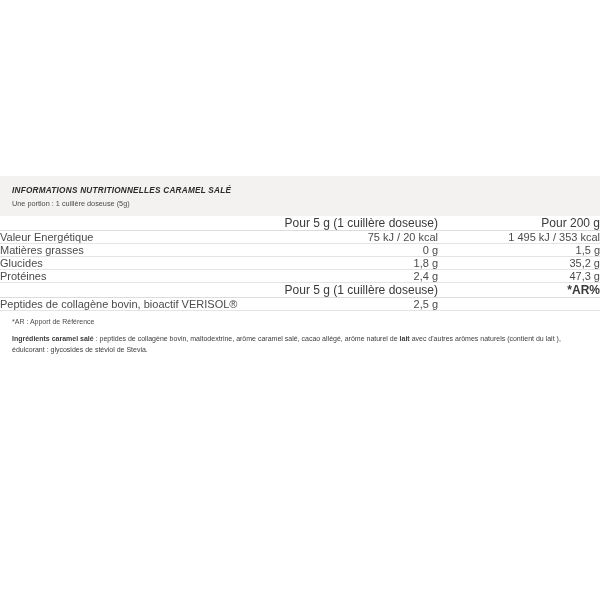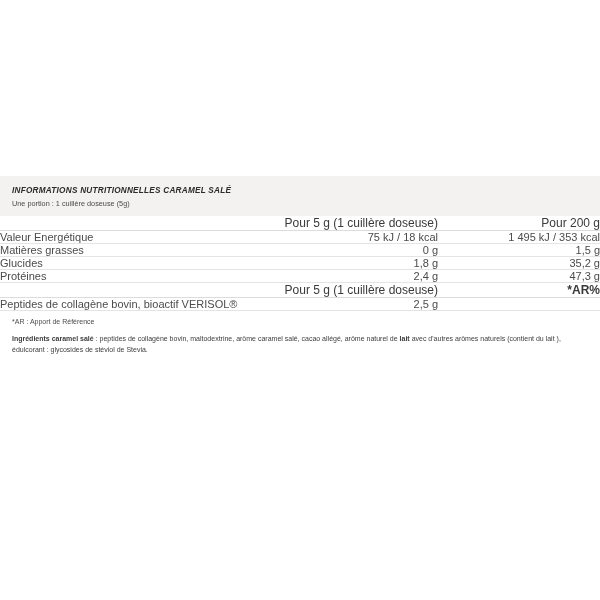--- a/index.html
+++ b/index.html
@@ -121,21 +121,21 @@
       </colgroup>
       <tbody>
         <tr class="head-row">
           <td class="label"></td>
           <td>Pour 5 g (1 cuillère doseuse)</td>
           <td>Pour 200 g</td>
         </tr>
 
         <tr class="row">
           <td class="label">Valeur Energétique</td>
-          <td class="val">75 kJ / 18 kcal</td>
+          <td class="val">75 kJ / 20 kcal</td>
           <td class="val">1 495 kJ / 353 kcal</td>
         </tr>
         <tr class="row">
           <td class="label">Matières grasses</td>
           <td class="val">0 g</td>
           <td class="val">1,5 g</td>
         </tr>
         <tr class="row">
           <td class="label">Glucides</td>
           <td class="val">1,8 g</td>

